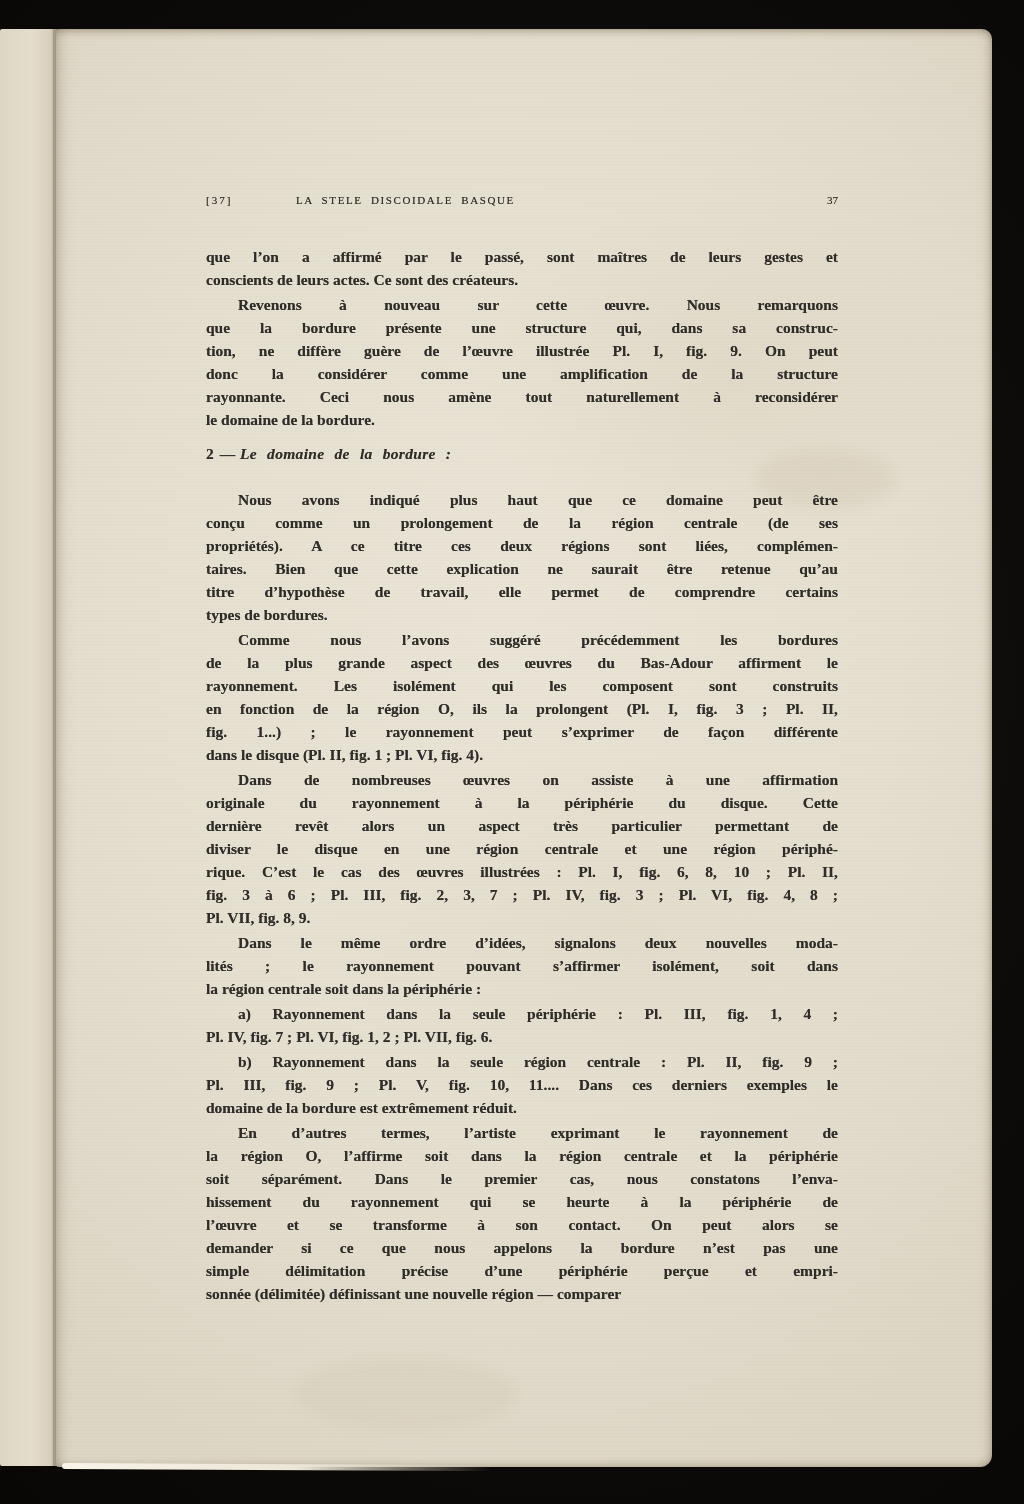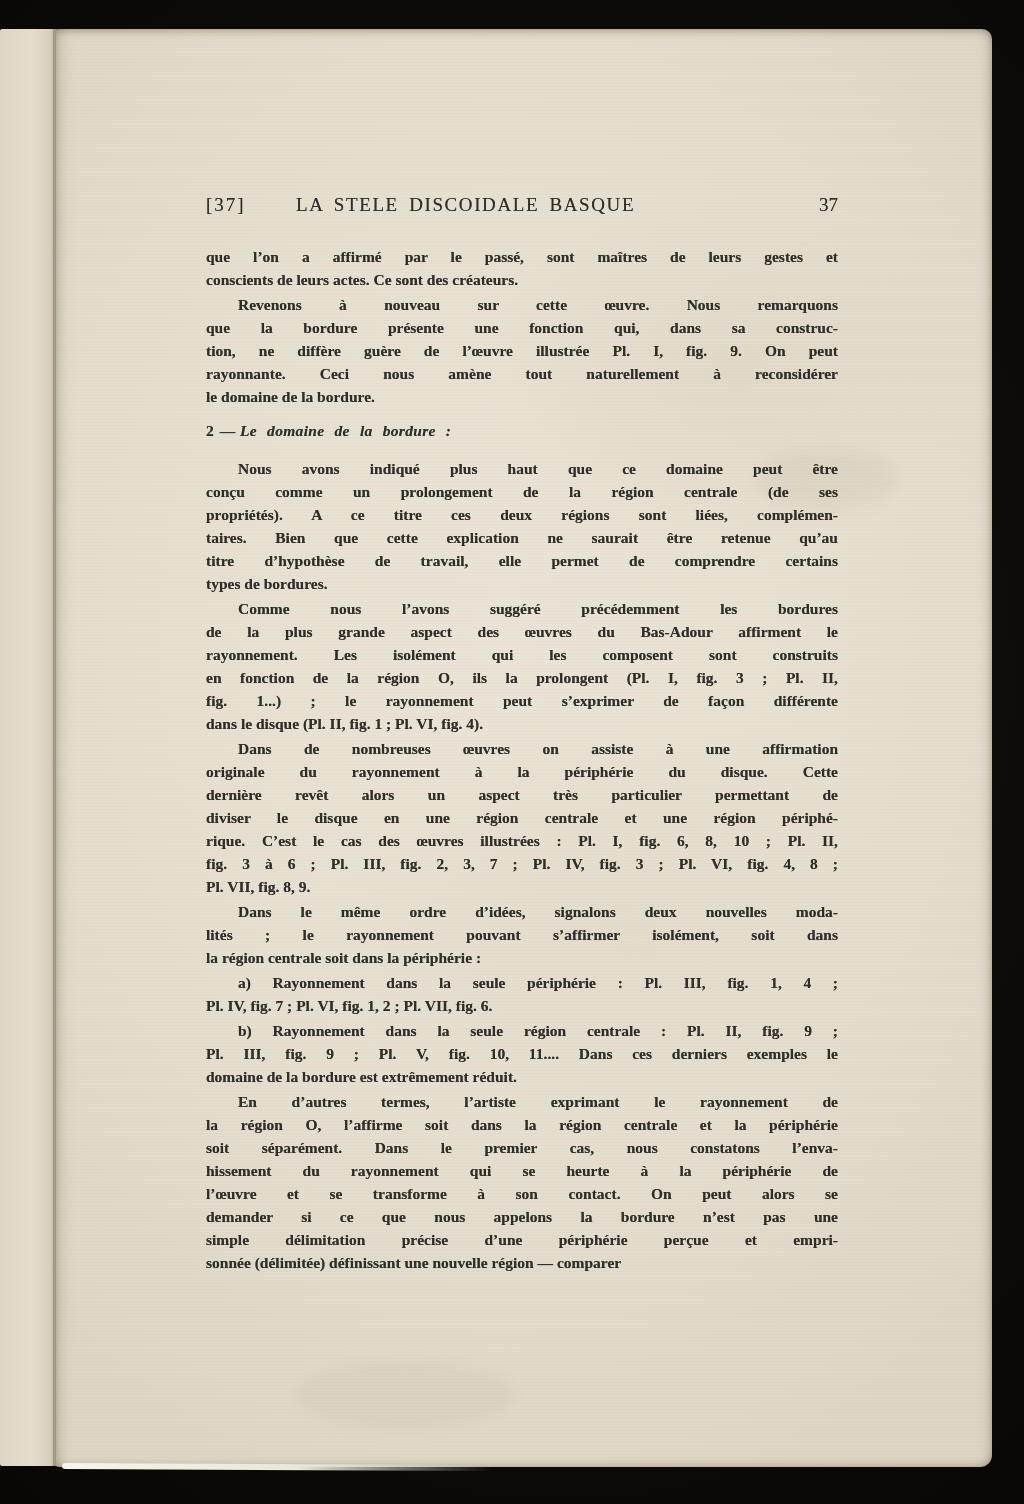--- a/index.html
+++ b/index.html
@@ -38,29 +38,29 @@
     position:absolute;left:53px;top:29px;width:6px;height:1437px;
     background:linear-gradient(to right,rgba(60,52,38,0.25),rgba(60,52,38,0.05) 60%,transparent);
   }
   .text-block{
     position:absolute;left:150px;top:165px;width:632px;
     color:#2f2d29;font-size:15.5px;
     text-shadow:0 0 .5px rgba(47,45,41,.55);
   }
   .header-row{
     display:flex;align-items:baseline;height:22px;
-    font-size:19px;
+    font-size:11px;
   }
   .folio-left{width:90px;letter-spacing:2px;}
   .running-title{flex:1;text-align:left;letter-spacing:1.6px;word-spacing:4px;}
   .folio-right{width:90px;text-align:right;}
   .page-body{margin-top:29px;}
   .para{margin-top:2px;font-weight:bold;}
   .para:first-child{margin-top:0;}
-  .para.heading{margin-top:11px;margin-bottom:15px;line-height:23px;}
+  .para.heading{margin-top:11px;margin-bottom:23px;line-height:23px;}
   .para.heading .hnum{font-style:normal;letter-spacing:1px;}
   .para.heading .htext{font-style:italic;word-spacing:6px;letter-spacing:.3px;}
   .line{
     line-height:23px;
     text-align:justify;
     text-align-last:justify;
     white-space:normal;
   }
   .line.last{text-align-last:left;}
   .line.indent{padding-left:32px;}
@@ -84,22 +84,23 @@
       <span class="running-title">LA STELE DISCOIDALE BASQUE</span>
       <span class="folio-right">37</span>
     </div>
     <div class="page-body">
         <div class="para plain">
           <div class="line">que l’on a affirmé par le passé, sont maîtres de leurs gestes et</div>
           <div class="line last">conscients de leurs actes. Ce sont des créateurs.</div>
         </div>
         <div class="para plain">
           <div class="line indent">Revenons à nouveau sur cette œuvre. Nous remarquons</div>
-          <div class="line">que la bordure présente une fonction qui, dans sa construc-</div>
+          <div class="line">que la bordure présente une structure qui, dans sa construc-</div>
           <div class="line">tion, ne diffère guère de l’œuvre illustrée Pl. I, fig. 9. On peut</div>
+          <div class="line">donc la considérer comme une amplification de la structure</div>
           <div class="line">rayonnante. Ceci nous amène tout naturellement à reconsidérer</div>
           <div class="line last">le domaine de la bordure.</div>
         </div>
         <div class="para heading"><span class="hnum">2 —</span> <span class="htext">Le domaine de la bordure :</span></div>
         <div class="para plain">
           <div class="line indent">Nous avons indiqué plus haut que ce domaine peut être</div>
           <div class="line">conçu comme un prolongement de la région centrale (de ses</div>
           <div class="line">propriétés). A ce titre ces deux régions sont liées, complémen-</div>
           <div class="line">taires. Bien que cette explication ne saurait être retenue qu’au</div>
           <div class="line">titre d’hypothèse de travail, elle permet de comprendre certains</div>

